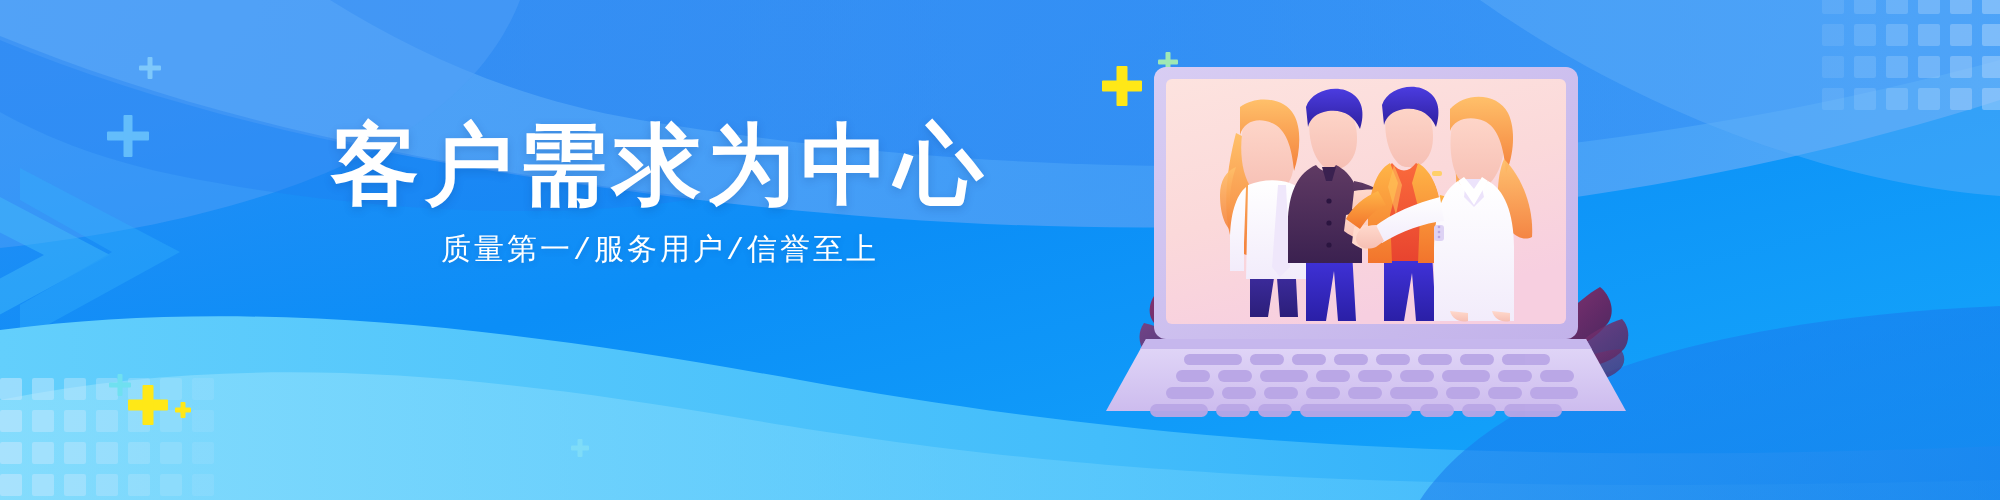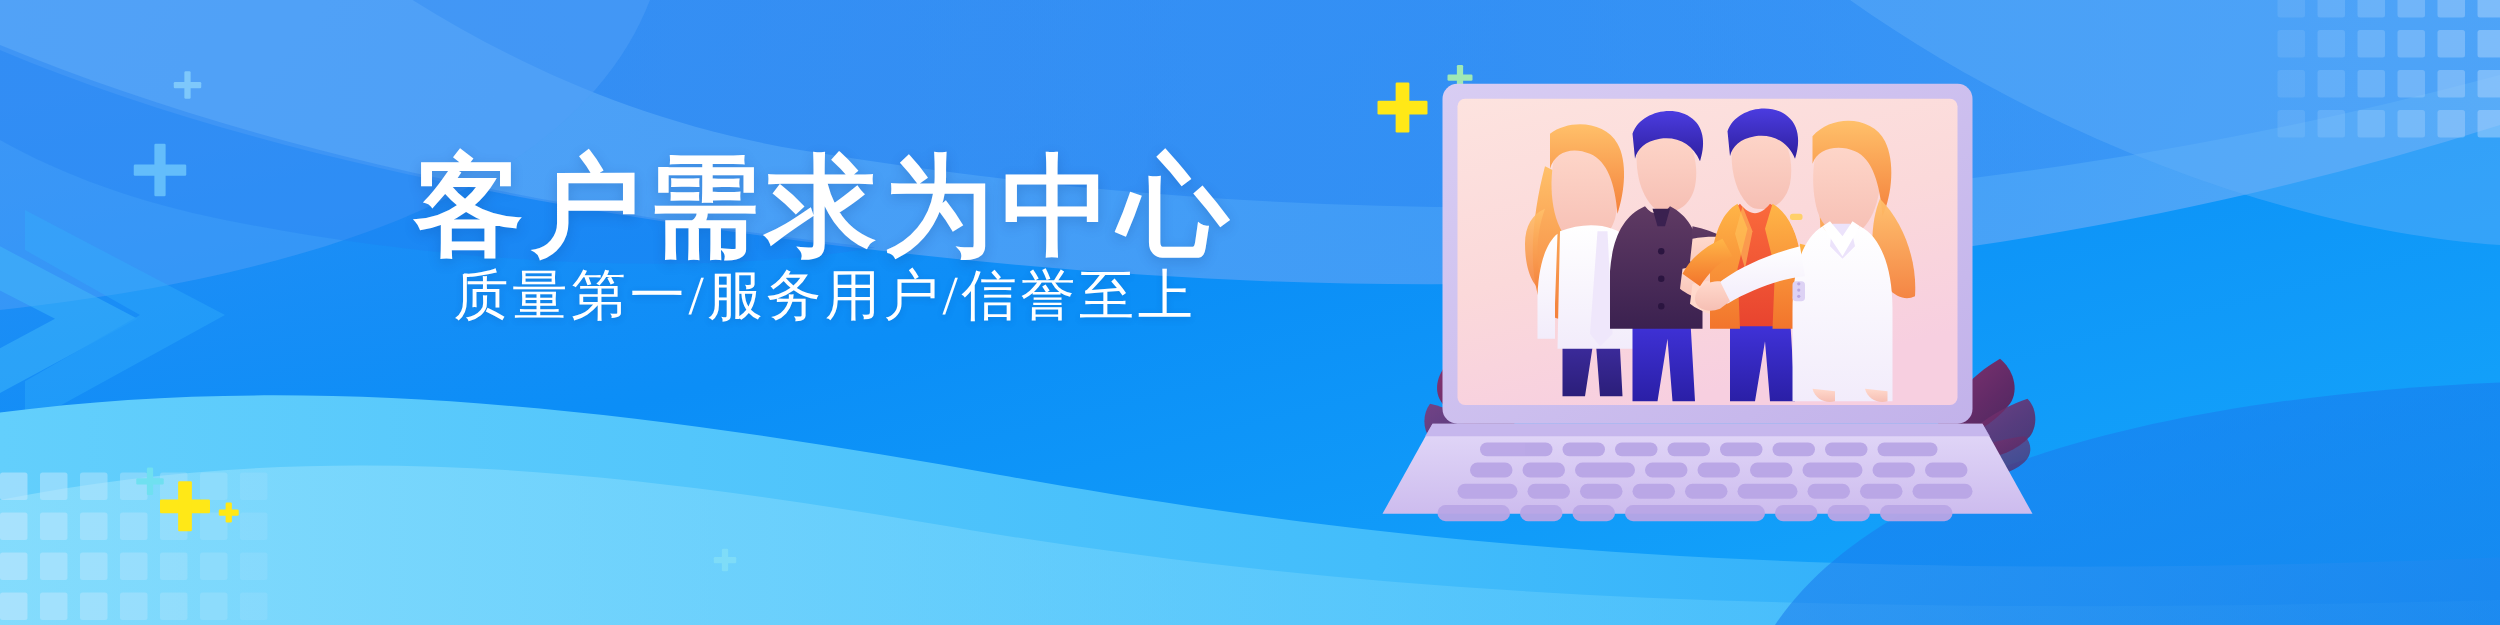--- a/index.html
+++ b/index.html
@@ -19,23 +19,23 @@
     position:absolute; left:300px; top:118px; width:720px; z-index:6;
     text-align:center;
   }
   #headline {
     font-size:88px; line-height:1.06; font-weight:bold; color:#ffffff;
     letter-spacing:6px; white-space:nowrap;
     text-shadow:0 3px 10px rgba(0,40,110,.18);
     font-family:"DejaVu Sans","Liberation Sans",sans-serif;
   }
   #subtitle {
-    font-size:44px; line-height:1.2; color:#ffffff;
+    margin-top:22px; font-size:30px; line-height:1.2; color:#ffffff;
     letter-spacing:3px; white-space:nowrap; font-weight:500;
-    font-family:Liberation Serif, serif;
+    font-family:Liberation Mono, monospace;
     text-shadow:0 2px 6px rgba(0,40,110,.15);
   }
 
   
   .plus { position:absolute; z-index:5; }
   .plus i {
     position:absolute; background:currentColor; border-radius:1px;
     left:50%; top:50%; transform:translate(-50%,-50%);
   }
   .plus i.h { height:var(--t); width:var(--s); }

